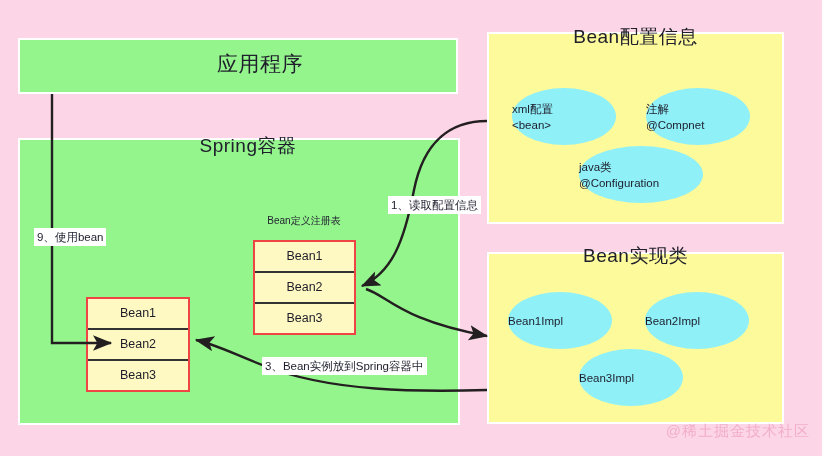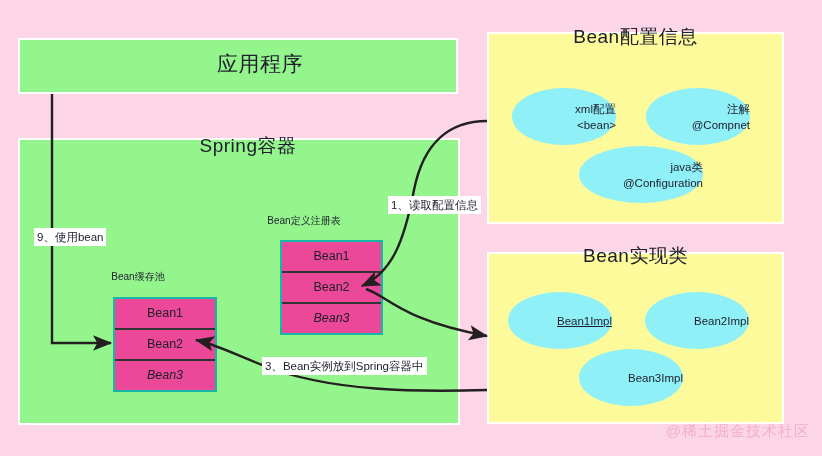--- a/index.html
+++ b/index.html
@@ -50,46 +50,45 @@
     font-size: 10px;
     color: #232330;
   }
   #registry-caption { left: 253px; top: 214px; width: 102px; text-align: center; }
   #cache-caption    { left: 86px;  top: 270px; width: 104px; text-align: center; }
 
   
   .bean-table {
     position: absolute;
     box-sizing: border-box;
-    border: 2px solid #14b8a6;
-    background: #ec4899;
-    margin-left: 27px;
+    border: 2px solid #ef4444;
+    background: #fef9c3;
   }
   .bean-table .cell {
     box-sizing: border-box;
     height: 31px;
     line-height: 29px;
     text-align: center;
     font-size: 12.5px;
     color: #1d1d29;
     border-bottom: 2px solid #333333;
   }
-  .bean-table .cell:last-child { border-bottom: none; font-style: italic; }
+  .bean-table .cell:last-child { border-bottom: none; }
   #registry-table { left: 253px; top: 240px; width: 103px; height: 95px; }
   #cache-table    { left: 86px;  top: 297px; width: 104px; height: 95px; }
 
   
   .ellipse {
     position: absolute;
     box-sizing: border-box;
     background: #8ff0f8;
     border-radius: 50%;
     display: flex;
     flex-direction: column;
-    align-items: flex-end;
+    align-items: flex-start;
     justify-content: center;
     text-align: center;
     font-size: 11.5px;
     line-height: 16px;
     color: #1d1d2c;
   }
 
   
   .step-label {
     position: absolute;
@@ -135,21 +134,20 @@
   <div class="panel green" id="spring-box"></div>
   <div class="panel yellow" id="config-box"></div>
   <div class="panel yellow" id="impl-box"></div>
 
   <div class="panel-title" id="app-title">应用程序</div>
   <div class="panel-title" id="spring-title">Spring容器</div>
   <div class="panel-title" id="config-title">Bean配置信息</div>
   <div class="panel-title" id="impl-title">Bean实现类</div>
 
   <div class="caption" id="registry-caption">Bean定义注册表</div>
-  <div class="caption" id="cache-caption">Bean缓存池</div>
 
   <div class="bean-table" id="registry-table">
     <div class="cell">Bean1</div>
     <div class="cell">Bean2</div>
     <div class="cell">Bean3</div>
   </div>
 
   <div class="bean-table" id="cache-table">
     <div class="cell">Bean1</div>
     <div class="cell">Bean2</div>
@@ -162,21 +160,21 @@
   </div>
   <div class="ellipse" style="left:646px; top:88px; width:104px; height:57px;">
     <span>注解</span>
     <span>@Compnet</span>
   </div>
   <div class="ellipse" style="left:579px; top:146px; width:124px; height:57px;">
     <span>java类</span>
     <span>@Configuration</span>
   </div>
 
-  <div class="ellipse" style="left:508px; top:292px; width:104px; height:57px;text-decoration:underline;">
+  <div class="ellipse" style="left:508px; top:292px; width:104px; height:57px;">
     <span>Bean1Impl</span>
   </div>
   <div class="ellipse" style="left:645px; top:292px; width:104px; height:57px;">
     <span>Bean2Impl</span>
   </div>
   <div class="ellipse" style="left:579px; top:349px; width:104px; height:57px;">
     <span>Bean3Impl</span>
   </div>
 
   <svg id="arrows" viewBox="0 0 822 456">

